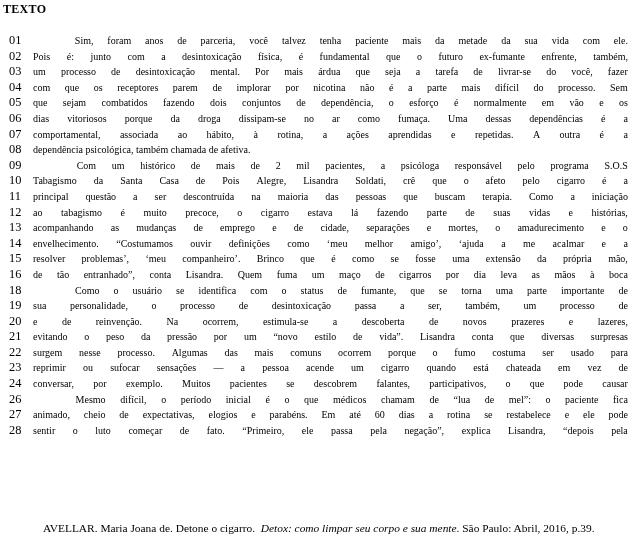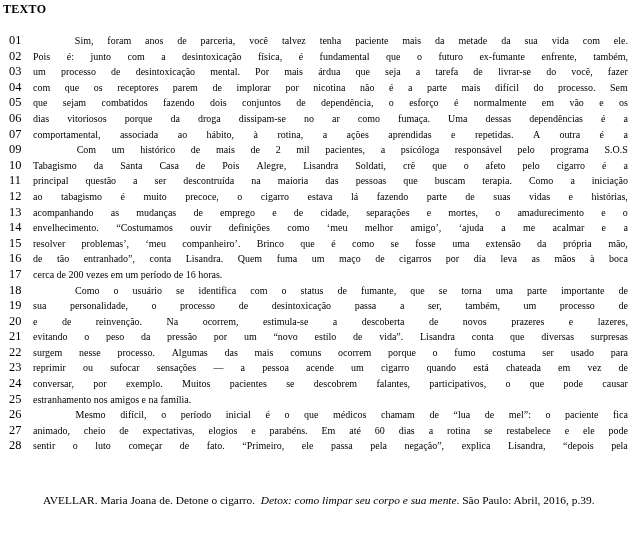--- a/index.html
+++ b/index.html
@@ -73,21 +73,21 @@
   .line-text.last {
     display: block;
   }
   .indent-spacer {
     display: inline-block;
     width: 28px;
   }
   .credit {
     position: absolute;
     left: 0;
-    top: 493px;
+    top: 521px;
     width: 637px;
     box-sizing: border-box;
     padding-left: 43px;
     padding-right: 8px;
     font-size: 11.4px;
     line-height: 15px;
     white-space: nowrap;
   }
   .credit .ital {
     font-style: italic;
@@ -247,20 +247,24 @@
           <span class="w">aprendidas</span>
           <span class="w">e</span>
           <span class="w">repetidas.</span>
           <span class="w">A</span>
           <span class="w">outra</span>
           <span class="w">é</span>
           <span class="w">a</span>
         </div>
       </div>
       <div class="line-row">
+        <div class="line-no">08</div>
+        <div class="line-text last">dependência psicológica, também chamada de afetiva.</div>
+      </div>
+      <div class="line-row">
         <div class="line-no">09</div>
         <div class="line-text just">
           <span class="indent-spacer"></span>
           <span class="w">Com</span>
           <span class="w">um</span>
           <span class="w">histórico</span>
           <span class="w">de</span>
           <span class="w">mais</span>
           <span class="w">de</span>
           <span class="w">2</span>
@@ -413,24 +417,20 @@
           <span class="w">por</span>
           <span class="w">dia</span>
           <span class="w">leva</span>
           <span class="w">as</span>
           <span class="w">mãos</span>
           <span class="w">à</span>
           <span class="w">boca</span>
         </div>
       </div>
       <div class="line-row">
-        <div class="line-no">17</div>
-        <div class="line-text last">cerca de 200 vezes em um período de 16 horas.</div>
-      </div>
-      <div class="line-row">
         <div class="line-no">18</div>
         <div class="line-text just">
           <span class="indent-spacer"></span>
           <span class="w">Como</span>
           <span class="w">o</span>
           <span class="w">usuário</span>
           <span class="w">se</span>
           <span class="w">identifica</span>
           <span class="w">com</span>
           <span class="w">o</span>
@@ -554,24 +554,20 @@
           <span class="w">pacientes</span>
           <span class="w">se</span>
           <span class="w">descobrem</span>
           <span class="w">falantes,</span>
           <span class="w">participativos,</span>
           <span class="w">o</span>
           <span class="w">que</span>
           <span class="w">pode</span>
           <span class="w">causar</span>
         </div>
-      </div>
-      <div class="line-row">
-        <div class="line-no">25</div>
-        <div class="line-text last">estranhamento nos amigos e na família.</div>
       </div>
       <div class="line-row">
         <div class="line-no">26</div>
         <div class="line-text just">
           <span class="indent-spacer"></span>
           <span class="w">Mesmo</span>
           <span class="w">difícil,</span>
           <span class="w">o</span>
           <span class="w">período</span>
           <span class="w">inicial</span>

